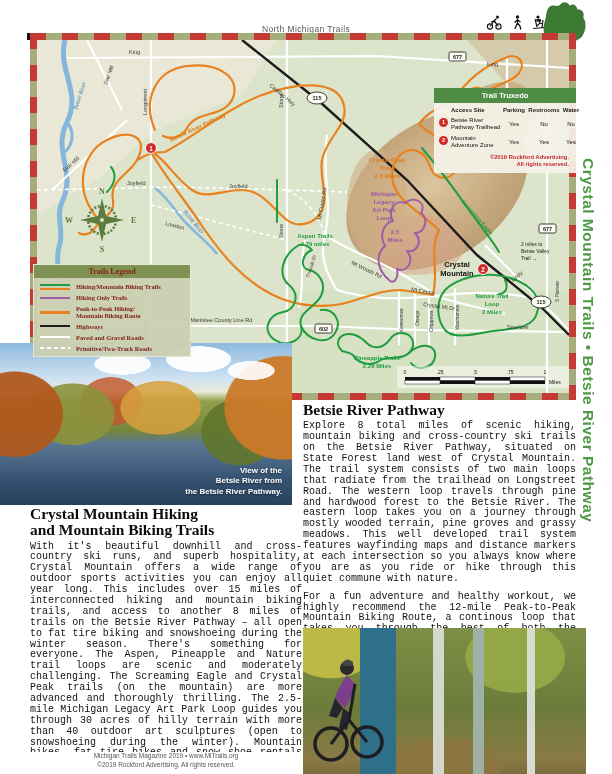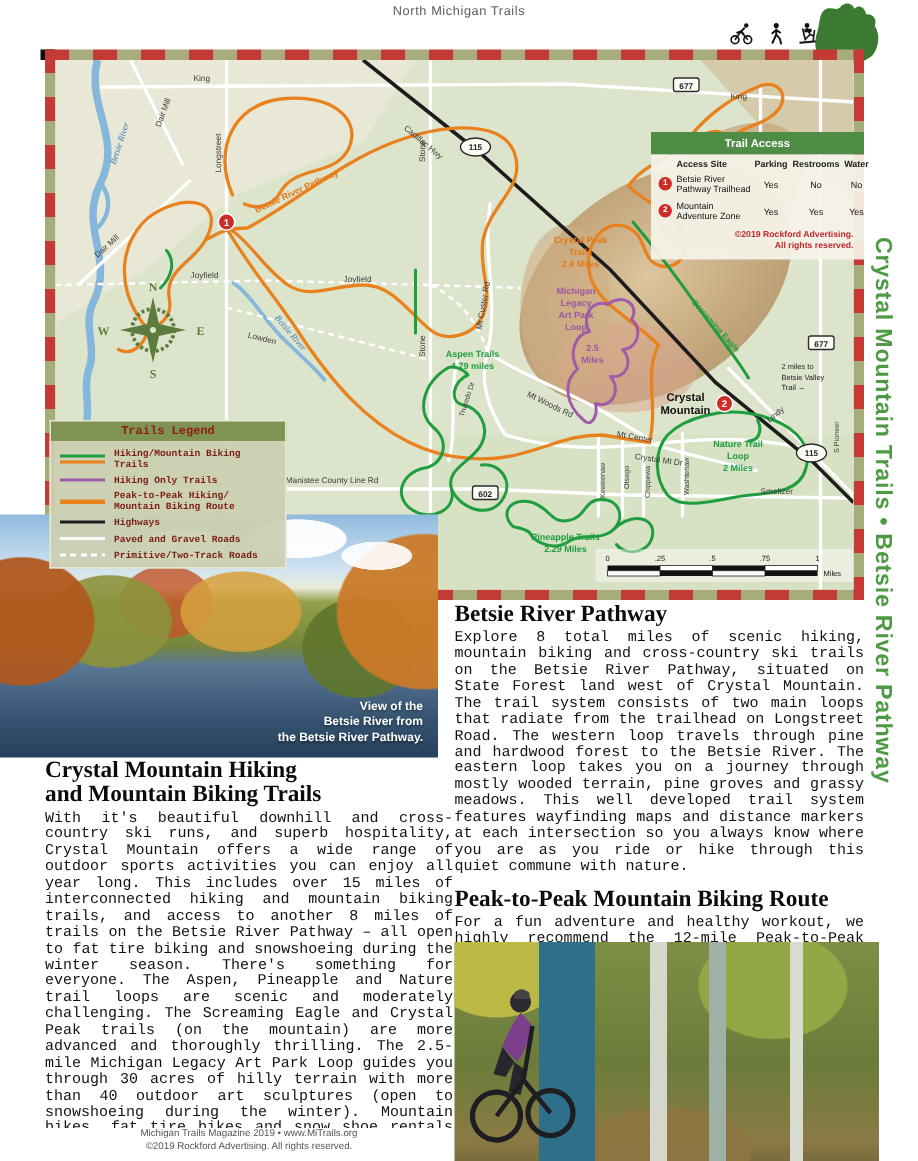--- a/index.html
+++ b/index.html
@@ -1,19 +1,19 @@
 <!DOCTYPE html>
 <html><head>
 <meta charset="utf-8">
 <style>
   html,body{margin:0;padding:0;background:#888;}
   .page{position:relative;width:612px;height:774px;background:#fff;overflow:hidden;
         font-family:"Liberation Sans",sans-serif;margin:0 auto;}
   
-  .hdr-title{position:absolute;top:2px;left:0;width:612px;text-align:center;
+  .hdr-title{position:absolute;top:24px;left:0;width:612px;text-align:center;
              font-size:8.5px;color:#5a5a5a;letter-spacing:.4px;}
   .hdr-icons{position:absolute;top:15px;left:486px;display:flex;gap:8px;}
   .hdr-icons svg{display:block;}
   .mi-logo{position:absolute;top:0;left:536px;}
   
   .map-frame{position:absolute;left:30px;top:33px;width:546px;height:367px;}
   .ck{position:absolute;}
   .ck.h{height:7px;left:0;right:0;background:repeating-linear-gradient(90deg,#c43a35 0 16px,#a6ac7b 16px 32px);}
   .ck.v{width:7px;top:0;bottom:0;background:repeating-linear-gradient(180deg,#c43a35 0 16px,#a6ac7b 16px 32px);}
   .ck.t{top:0}.ck.b{bottom:0}.ck.l{left:0}.ck.r{right:0}
@@ -38,21 +38,21 @@
   .access-bd{background:rgba(245,243,233,.93);padding:4px 5px 3px 5px;}
   .acc-row{display:grid;grid-template-columns:62px 24px 34px 18px;column-gap:1px;align-items:center;margin-bottom:4px;}
   .acc-head{font-weight:bold;font-size:6px;color:#222;margin-bottom:4px;}
   .acc-head .c1{padding-left:12px;}
   .acc-site{display:flex;gap:3px;align-items:flex-start;font-size:6px;color:#111;line-height:1.15;}
   .acc-num{flex:0 0 auto;width:9px;height:9px;border-radius:50%;background:#cf2b28;color:#fff;
            font-size:5.5px;font-weight:bold;text-align:center;line-height:9px;margin-top:1px;}
   .acc-val{font-size:6px;color:#111;text-align:center;}
   .acc-copy{font-size:5.8px;font-weight:bold;color:#c1272d;text-align:right;white-space:pre-line;line-height:1.25;padding:1px 2px 2px 0;}
   
-  .legend{position:absolute;left:33px;top:280px;width:158px;z-index:3;font-family:Liberation Mono, monospace;}
+  .legend{position:absolute;left:33px;top:264px;width:158px;z-index:3;font-family:Liberation Serif, serif;}
   .legend-hd{background:#7f9454;color:#8f1c10;font-weight:bold;font-size:8px;text-align:center;padding:2px 0;border:1px solid #e9e7d4;border-bottom:none;}
   .legend-bd{background:rgba(203,208,178,.95);padding:5px 6px 4px 6px;border:1px solid #e9e7d4;border-top:none;}
   .lg-row{display:flex;align-items:center;gap:6px;margin-bottom:3px;}
   .lg-sw{flex:0 0 30px;height:8px;position:relative;}
   .lg-label{font-size:6.4px;font-weight:bold;color:#7b1d12;line-height:1.1;white-space:pre-line;}
   .ln{position:absolute;left:0;right:0;}
   
   .river-photo{position:absolute;left:0;top:343px;width:292px;height:162px;z-index:2;
     background:
       radial-gradient(55px 22px at 68% 10%,rgba(255,255,255,.95) 0 58%,transparent 60%),
@@ -308,21 +308,21 @@
             <rect x="35" y="12.5" width="35" height="3.5" fill="#111"></rect>
           <rect x="70" y="12.5" width="35" height="3.5" fill="#fff" stroke="#111" stroke-width=".5"></rect>
             <rect x="105" y="12.5" width="35" height="3.5" fill="#111"></rect>
           <text class="sct" x="144" y="16" text-anchor="start">Miles</text>
         </g>
       </svg>
     </div>
   </div>
 
   <div class="access">
-    <div class="access-hd">Trail Access</div>
+    <div class="access-hd">Trail Truxedo</div>
     <div class="access-bd">
       <div class="acc-row acc-head">
         <div class="c1">Access Site</div>
         <div style="text-align:center">Parking</div>
         <div style="text-align:center">Restrooms</div>
         <div style="text-align:center">Water</div>
       </div>
       <div class="acc-row">
         <div class="acc-site">
             <span class="acc-num">1</span>
@@ -398,21 +398,20 @@
 
   <div class="col-left">
     <h2 class="art-title">Crystal Mountain Hiking
 and Mountain Biking Trails</h2>
     <p class="art-body">With it's beautiful downhill and cross-country ski runs, and superb hospitality, Crystal Mountain offers a wide range of outdoor sports activities you can enjoy all year long. This includes over 15 miles of interconnected hiking and mountain biking trails, and access to another 8 miles of trails on the Betsie River Pathway – all open to fat tire biking and snowshoeing during the winter season. There's something for everyone. The Aspen, Pineapple and Nature trail loops are scenic and moderately challenging. The Screaming Eagle and Crystal Peak trails (on the mountain) are more advanced and thoroughly thrilling. The 2.5-mile Michigan Legacy Art Park Loop guides you through 30 acres of hilly terrain with more than 40 outdoor art sculptures (open to snowshoeing during the winter). Mountain bikes, fat tire bikes and snow shoe rentals are available at the Park at Water's Edge in Crystal Mountain Village. You will need to purchase a multi-use trail pass if you would like to ride your own bike on the Crystal Mountain Trails. For a fun day trip, pedal 2 miles east on Lindy Road to Thompsonville to ride the Betsie Valley Trail (see page 59) to Lake Michigan and back.</p>
   </div>
 
   <div class="col-right">
     <h2 class="art-title">Betsie River Pathway</h2>
     <p class="art-body">Explore 8 total miles of scenic hiking, mountain biking and cross-country ski trails on the Betsie River Pathway, situated on State Forest land west of Crystal Mountain. The trail system consists of two main loops that radiate from the trailhead on Longstreet Road. The western loop travels through pine and hardwood forest to the Betsie River. The eastern loop takes you on a journey through mostly wooded terrain, pine groves and grassy meadows. This well developed trail system features wayfinding maps and distance markers at each intersection so you always know where you are as you ride or hike through this quiet commune with nature.</p>
-    <h2 class="art-title">Peak-to-Peak Mountain Biking Route</h2>
     <p class="art-body">For a fun adventure and healthy workout, we highly recommend the 12-mile Peak-to-Peak Mountain Biking Route, a continous loop that takes you through the best of both the Crystal Mountain Trails and Betsie River Pathway. The route is based on the annual Founders Peak2Peak Mountain Biking Race that takes place at Crystal Mountain in late October.</p>
   </div>
 
   <div class="biker-photo">
     <svg width="90" height="110" viewBox="0 0 90 110" style="position:absolute;left:6px;top:28px">
       <circle cx="38" cy="12" r="7" fill="#2a2a30"></circle>
       <path d="M34 6 Q38 1 44 6 L44 10 L34 10 Z" fill="#444"></path>
       <path d="M38 19 Q30 30 26 42 L36 52 Q44 40 46 28 Z" fill="#7b3f8c"></path>
       <path d="M26 42 L20 60 L28 62 L34 52 Z" fill="#26262c"></path>
       <path d="M34 52 L30 72 L38 74 L42 58 Z" fill="#26262c"></path>

